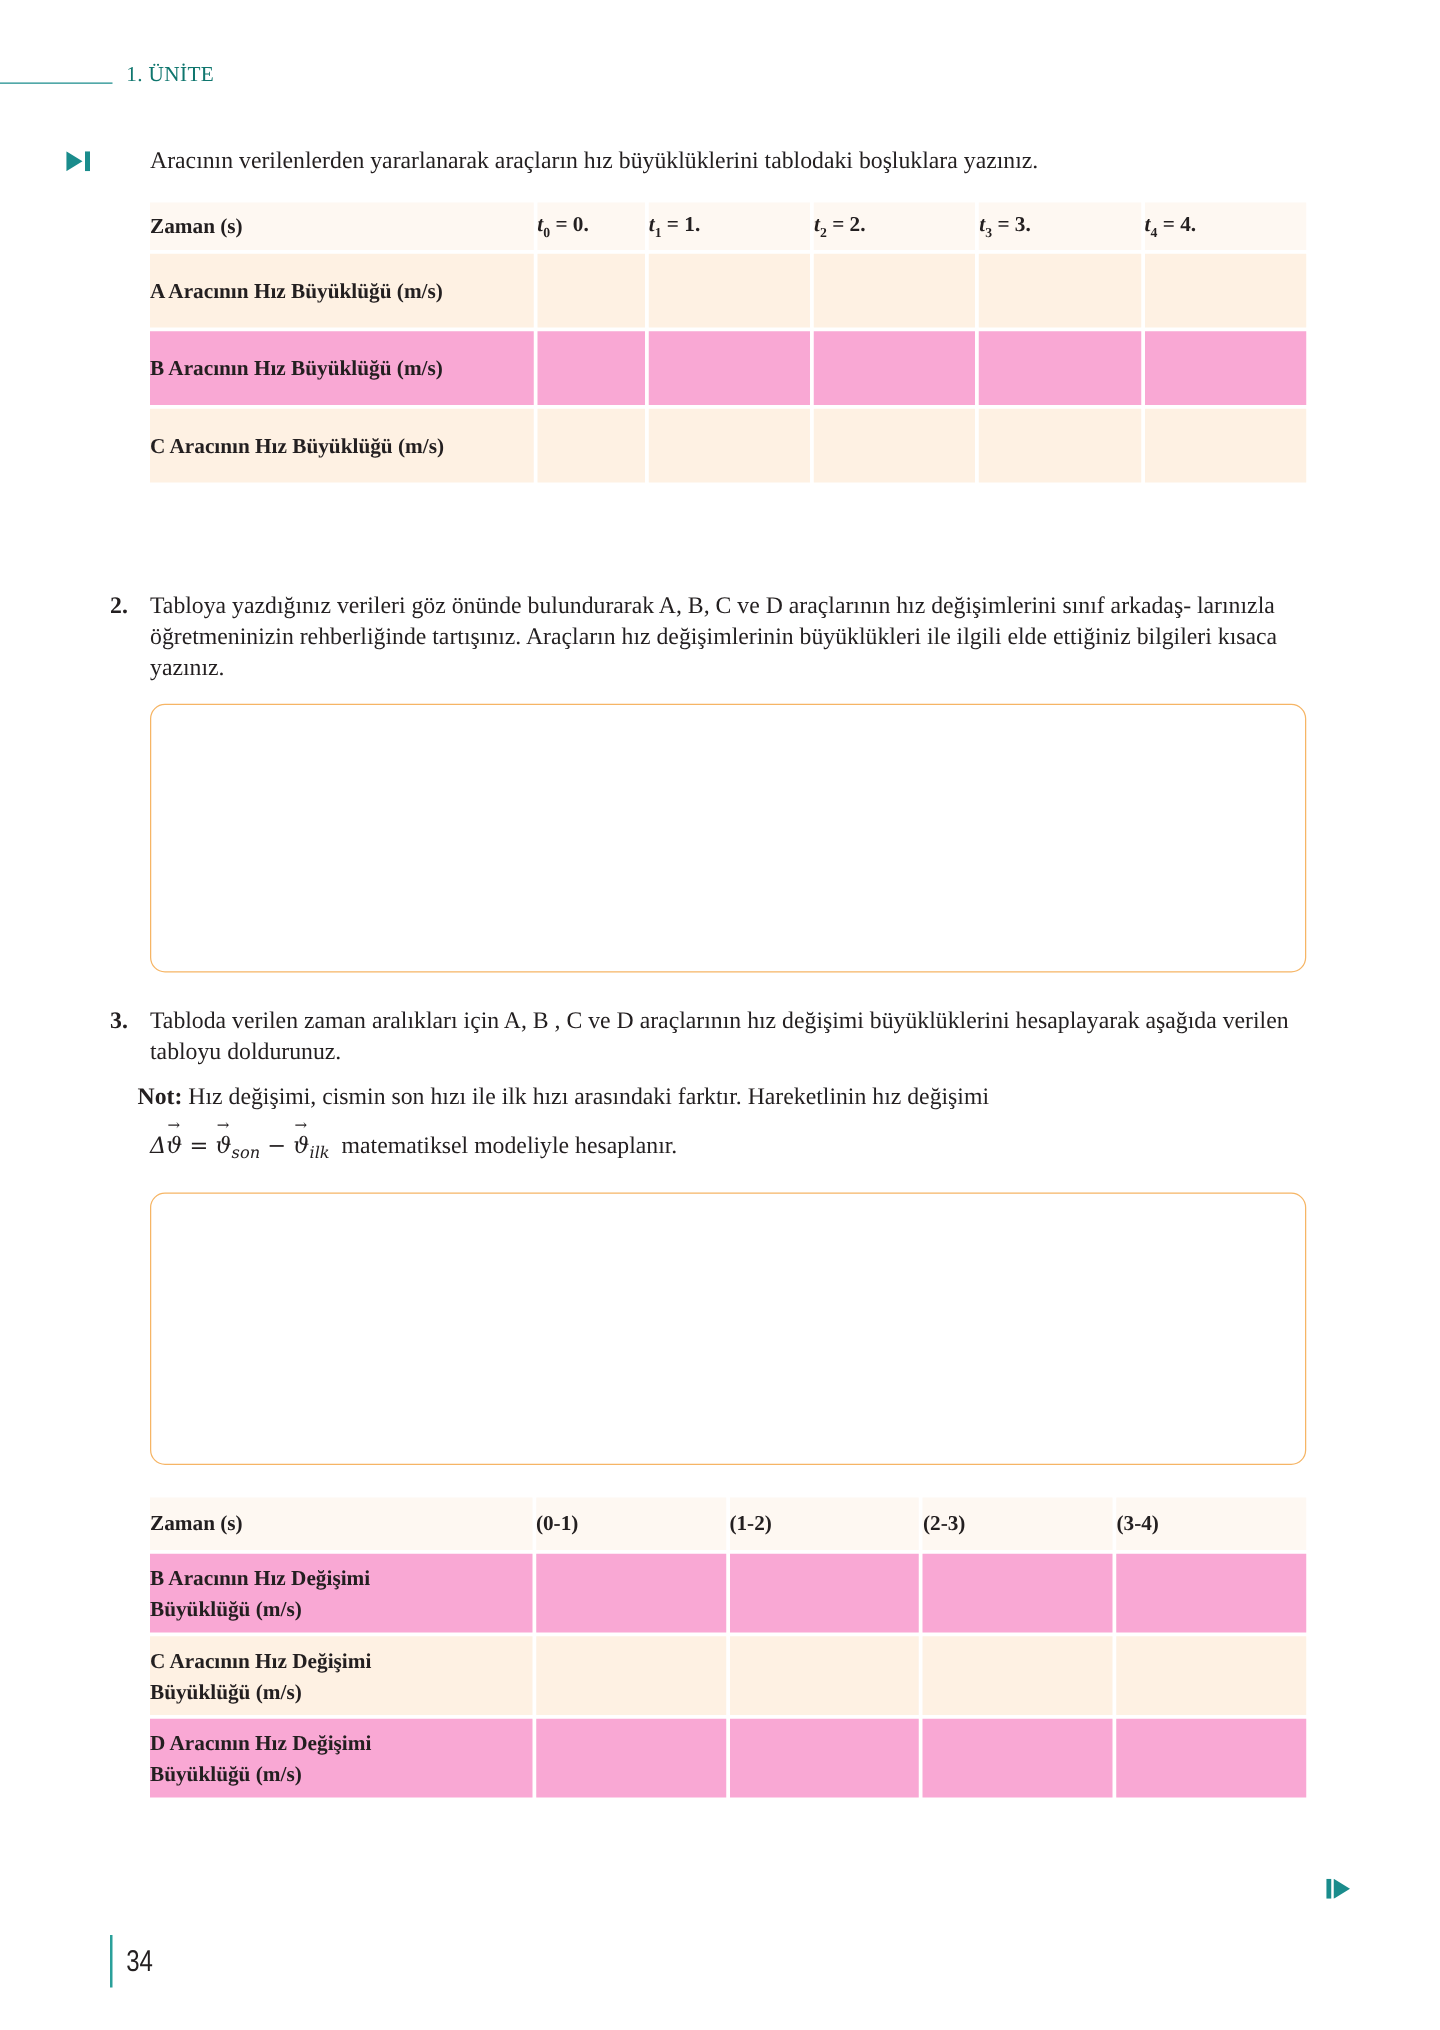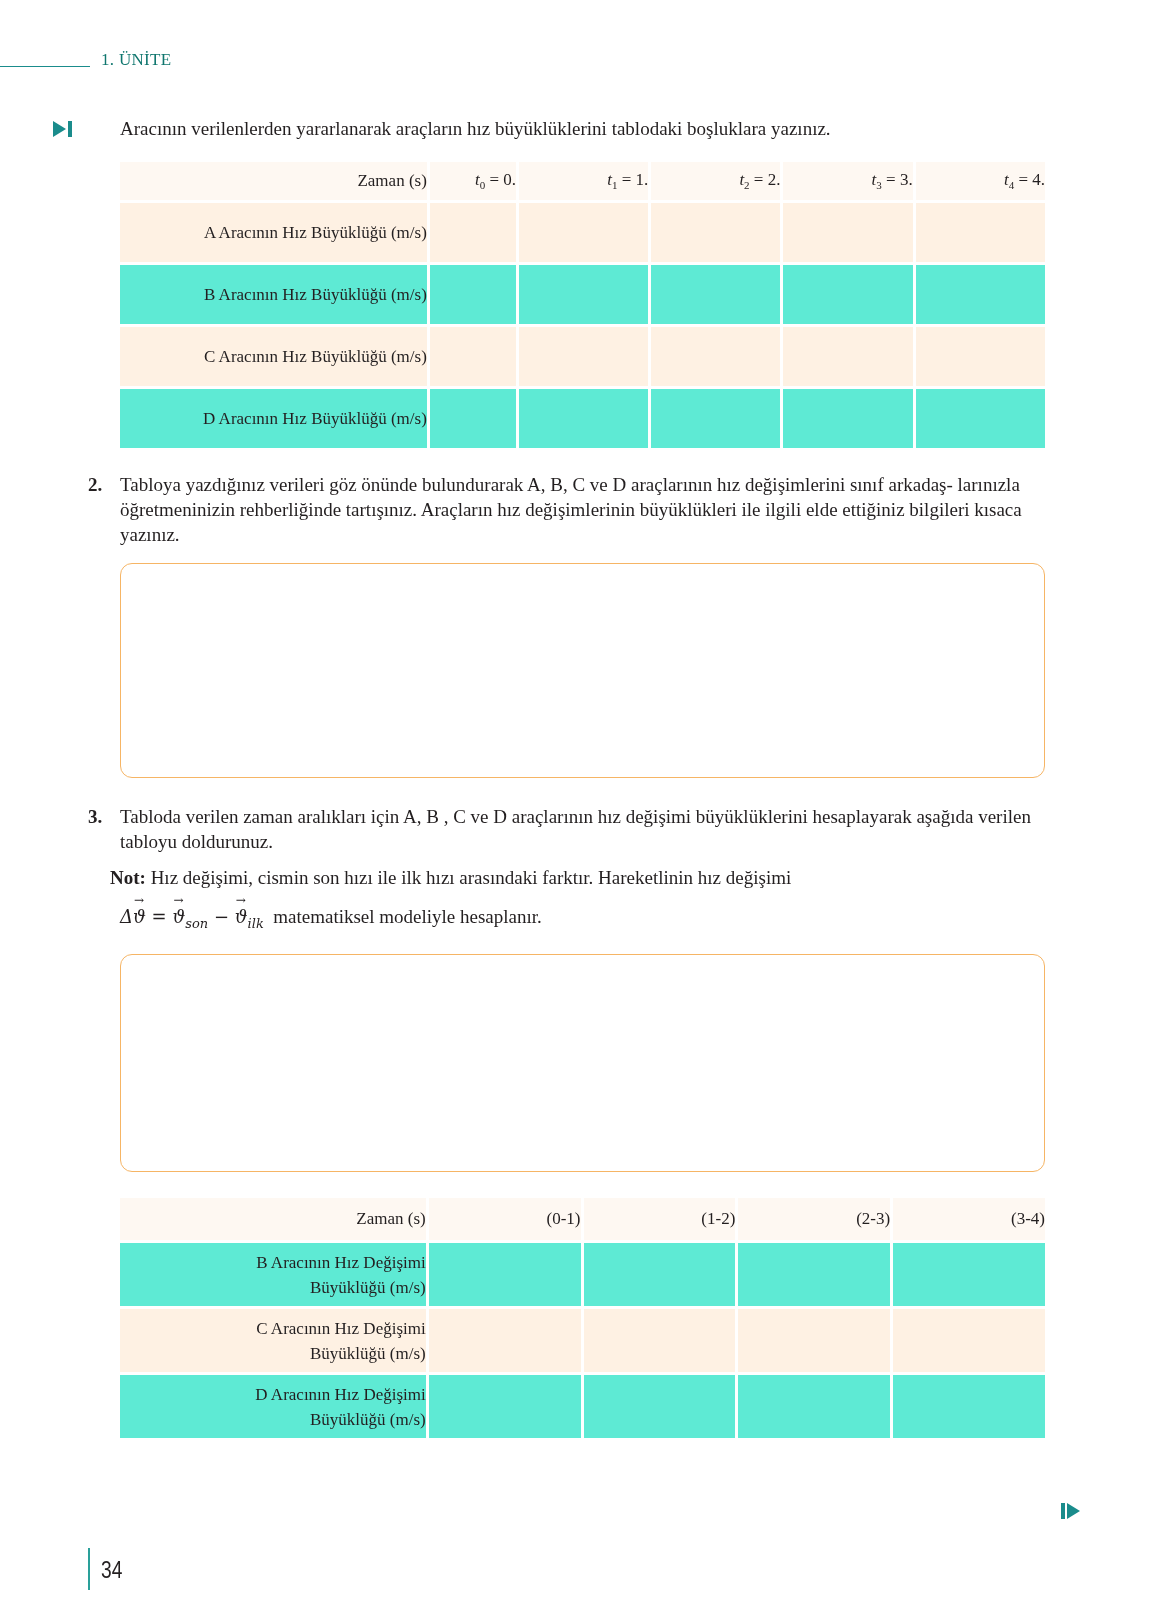--- a/index.html
+++ b/index.html
@@ -6,24 +6,24 @@
   html, body { width: 1152px; height: 1624px; background: #ffffff; }
   body { position: relative; font-family: "Liberation Serif", "DejaVu Serif", serif; color: #231f20; overflow: hidden; }
 
   .unit-rule { position: absolute; left: 0; top: 66px; width: 90px; height: 1px; background: #1a8c8c; }
   .unit-label { position: absolute; left: 101px; top: 50px; font-size: 17px; color: #0f766e; letter-spacing: 0.3px; }
 
   .start-icon { position: absolute; left: 53px; top: 121px; width: 20px; height: 16px; }
   .intro { position: absolute; left: 120px; top: 118px; font-size: 19px; }
 
   table.grid { position: absolute; border-collapse: separate; border-spacing: 3px; table-layout: fixed; }
-  table.grid td { text-align: right; vertical-align: middle; font-weight: normal; font-size: 17px; }
+  table.grid td { text-align: left; vertical-align: middle; font-weight: bold; font-size: 17px; }
   .r-head td { background: #fef8f2; }
   .r-a td { background: #fef1e3; }
-  .r-b td { background: #5eead4; }
+  .r-b td { background: #f9a8d4; }
   .t1 { left: 117px; top: 159px; width: 931px; }
   .t1 tr.r-head td { height: 38px; }
   .t1 tr.row td { height: 59px; }
   .t1 td.rowlabel { font-size: 17px; }
   .tsub { font-style: italic; }
   .tsub sub { font-size: 11px; font-style: normal; }
 
   .t2 { left: 117px; top: 1195px; width: 931px; }
   .t2 tr.r-head td { height: 42px; }
   .t2 tr.row td { height: 63px; line-height: 25px; }
@@ -97,28 +97,20 @@
     <td></td>
   </tr>
   <tr class="row r-a">
     <td class="rowlabel">C Aracının Hız Büyüklüğü (m/s)</td>
     <td></td>
     <td></td>
     <td></td>
     <td></td>
     <td></td>
   </tr>
-  <tr class="row r-b">
-    <td class="rowlabel">D Aracının Hız Büyüklüğü (m/s)</td>
-    <td></td>
-    <td></td>
-    <td></td>
-    <td></td>
-    <td></td>
-  </tr>
 </tbody>
   </table>
 
 <div class="q q2">
   <span class="num">2.</span>
   <span class="txt">Tabloya yazdığınız verileri göz önünde bulundurarak A, B, C ve D araçlarının hız değişimlerini sınıf arkadaş- larınızla öğretmeninizin rehberliğinde tartışınız. Araçların hız değişimlerinin büyüklükleri ile ilgili elde ettiğiniz bilgileri kısaca yazınız.</span>
 </div>
 <div class="answer-box box1"></div>
 
 <div class="q q3">

